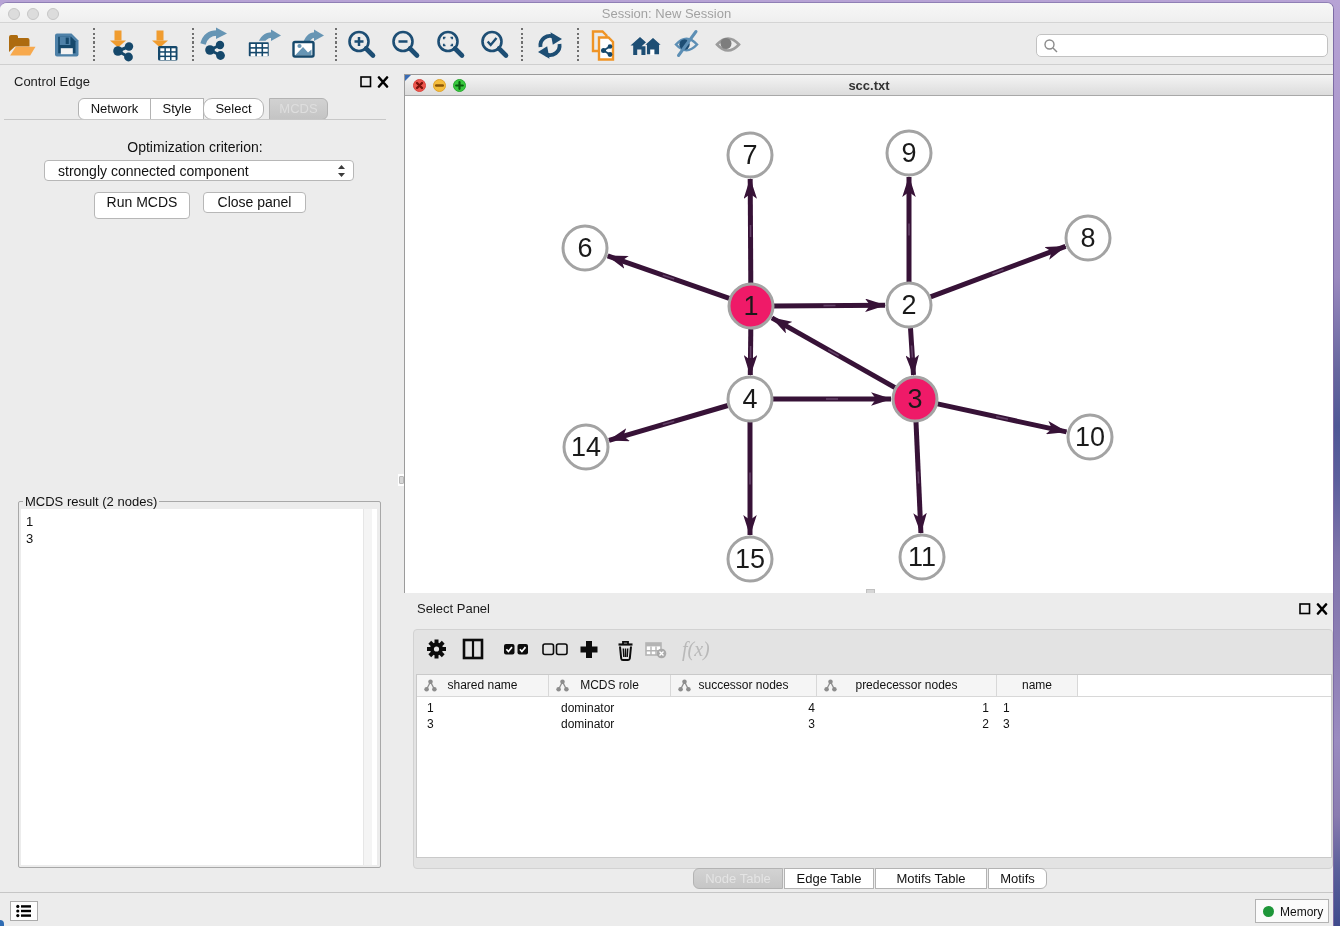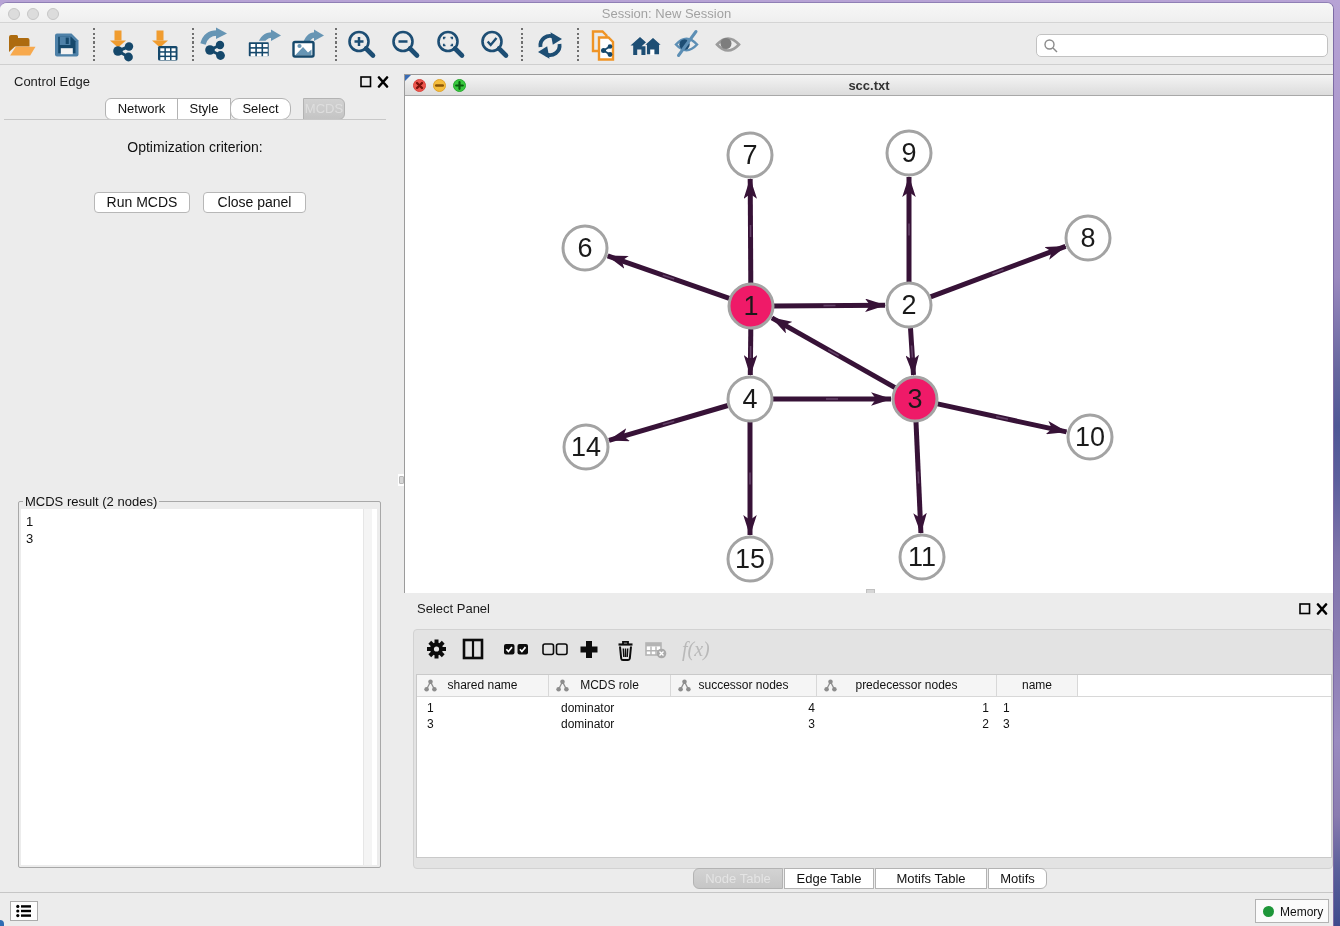--- a/index.html
+++ b/index.html
@@ -39,21 +39,21 @@
 }
 .tbsep { position:absolute; top:4px; height:33px; width:2px;
   background:repeating-linear-gradient(180deg,#707070 0 2px,rgba(0,0,0,0) 2px 4.5px); }
 #searchbox { position:absolute; left:1036px; top:10px; width:292px; height:23px;
   background:#fff; border:1px solid #c2c2c2; border-radius:5px; }
 
 #cp { position:absolute; left:0; top:62px; width:390px; height:827px; background:#ececec; }
 #cp-title { position:absolute; left:14px; top:9px; font-size:13px; color:#1c1c1c; }
 .tab { position:absolute; top:33px; height:22px; background:#fff;
   border:1px solid #b3b3b3; font-size:13px; color:#111; text-align:center;
-  line-height:20px;margin-left:27px; }
+  line-height:20px; }
 .tabsel { background:linear-gradient(180deg,#d2d2d2,#c4c4c4); color:#dedede; }
 #cp-line { position:absolute; left:4px; top:54px; width:382px; height:0; border-top:1px solid #c8c8c8; }
 
 #netwin { position:absolute; left:404px; top:71px; width:930px; height:527px;
   background:#fff; border:1px solid #9b9b9b; }
 #nettitle { position:absolute; left:0; top:0; width:100%; height:21px;
   background:linear-gradient(180deg,#f4f4f4,#dcdcdc);
   border-bottom:1px solid #a8a8a8; }
 .wl { position:absolute; top:4px; width:13px; height:13px; border-radius:50%; font:bold 11px/12px "Liberation Sans",sans-serif; text-align:center; }
 #nettitle span { position:absolute; top:3px; left:0; width:100%; text-align:center;
@@ -234,24 +234,31 @@
   </div>
   <div id="cp">
     <div id="cp-title">Control Edge</div>
     <svg class="abs" style="left:360px; top:11px;" width="30" height="12" viewBox="0 0 30 12">
       <rect x="1" y="1" width="9.5" height="9.5" fill="none" stroke="#000" stroke-width="1.6"></rect>
       <path d="M19 1.5 L27 10.5 M27 1.5 L19 10.5" stroke="#000" stroke-width="2.6" stroke-linecap="round"></path>
     </svg>
     <div class="tab" style="left:78px; width:73px; border-radius:6px 0 0 6px;">Network</div>
     <div class="tab" style="left:150px; width:54px;">Style</div>
     <div class="tab" style="left:203px; width:61px;border-radius:9px;">Select</div>
-    <div class="tab tabsel" style="left:276px; width:42px; border-radius:0 6px 6px 0;">MCDS</div>
+    <div class="tab tabsel" style="left:269px; width:59px; border-radius:0 6px 6px 0;">MCDS</div>
     <div id="cp-line"></div>
     <div class="abs" style="left:0; top:74px; width:390px; text-align:center; font-size:14px; color:#111;">Optimization criterion:</div>
-    <div class="abs" style="left:94px; top:127px; width:96px; height:21px; background:#fff; border:1px solid #b7b7b7; border-radius:4px; text-align:center; font-size:14px; line-height:19px; color:#111;">Run MCDS</div>
+    <div class="abs" style="left:44px; top:95px; width:310px; height:21px; background:#fff; border:1px solid #b7b7b7; border-radius:4px;">
+      <span class="abs" style="left:13px; top:2px; font-size:14px; color:#111;">strongly connected component</span>
+      <svg class="abs" style="right:6px; top:3px;" width="11" height="14" viewBox="0 0 11 14">
+        <path d="M2 5 L5.5 1 L9 5 Z" fill="#3b3b3b"></path>
+        <path d="M2 9 L5.5 13 L9 9 Z" fill="#3b3b3b"></path>
+      </svg>
+    </div>
+    <div class="abs" style="left:94px; top:127px; width:96px; height:27px; background:#fff; border:1px solid #b7b7b7; border-radius:4px; text-align:center; font-size:14px; line-height:19px; color:#111;">Run MCDS</div>
     <div class="abs" style="left:203px; top:127px; width:103px; height:21px; background:#fff; border:1px solid #b7b7b7; border-radius:4px; text-align:center; font-size:14px; line-height:19px; color:#111;">Close panel</div>
     <fieldset class="abs" style="left:18px; top:429px; width:363px; height:374px; border:1px solid #a8a8a8; border-radius:2px;">
       <legend style="margin-left:4px; padding:0 2px; font-size:13px; color:#111;">MCDS result (2 nodes)</legend>
     </fieldset>
     <div class="abs" style="left:21px; top:444px; width:356px; height:356px; background:#fff;">
       <div style="position:absolute; left:5px; top:4px; font-size:13px; color:#111; line-height:17px;">1<br>3</div>
       <div style="position:absolute; right:5px; top:0; width:9px; height:100%; background:#f4f4f4; border-left:1px solid #e6e6e6;"></div>
     </div>
   </div>
   <div class="abs" style="left:398px; top:471px; width:7px; height:12px; background:#fff;"></div>

